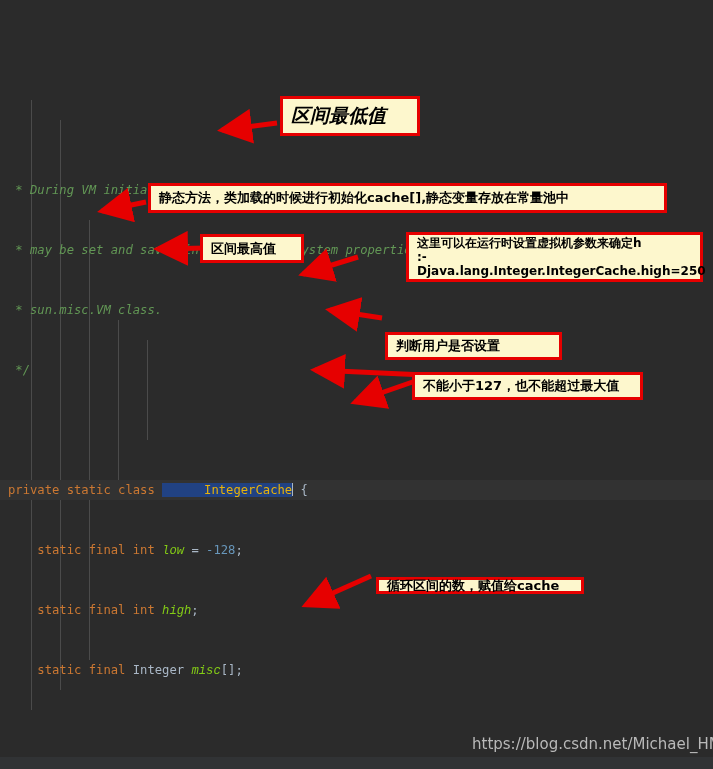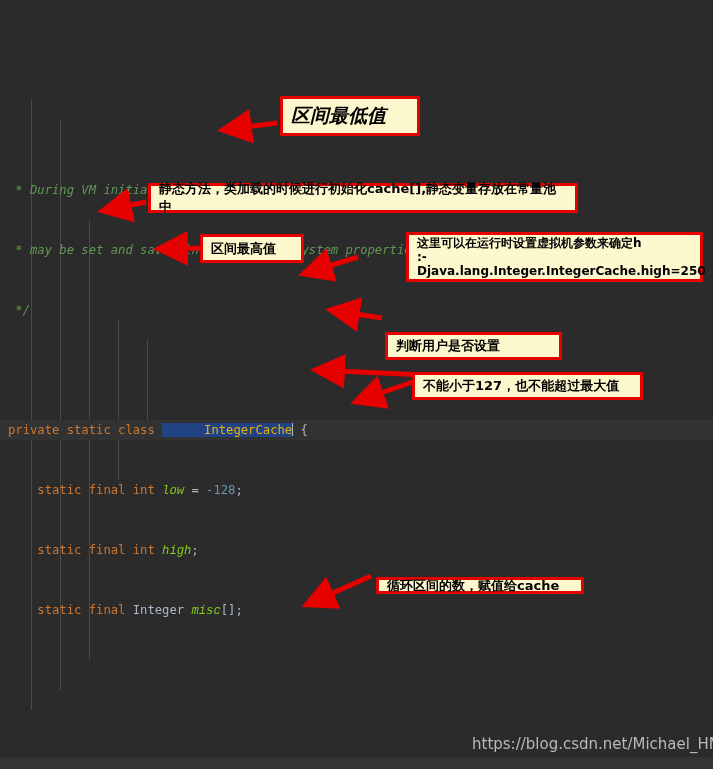--- a/index.html
+++ b/index.html
@@ -71,20 +71,21 @@
 <div id="editor">
 
   <div class="guide" id="g1" style="top:100px;height:610px;"></div>
   <div class="guide" id="g2" style="top:120px;height:570px;"></div>
   <div class="guide" id="g3" style="top:220px;height:440px;"></div>
   <div class="guide" id="g4" style="top:320px;height:160px;"></div>
   <div class="guide" id="g5" style="top:340px;height:100px;"></div>
 
   <div class="line"><span class="jdoc"> * During VM initialization, java.lang.Integer.IntegerCache.high property</span></div>
   <div class="line"><span class="jdoc"> * may be set and saved in the private system properties in the</span></div>
+  <div class="line"><span class="jdoc"> * sun.misc.VM class.</span></div>
   <div class="line"><span class="jdoc"> */</span></div>
   <div class="line"></div>
   <div class="line cur"><span class="kw">private static class </span><span class="sel">IntegerCache</span><span class="caret"></span><span class="txt"> {</span></div>
   <div class="line"><span class="kw">    static final int </span><span class="fld">low</span><span class="txt"> = </span><span class="num">-128</span><span class="txt">;</span></div>
   <div class="line"><span class="kw">    static final int </span><span class="fld">high</span><span class="txt">;</span></div>
   <div class="line"><span class="kw">    static final </span><span class="cls">Integer </span><span class="fld">misc</span><span class="txt">[];</span></div>
   <div class="line"></div>
   
   
   
@@ -136,21 +137,21 @@
 
   <line x1="424" y1="378" x2="355" y2="402" stroke="#e60000" stroke-width="5" marker-end="url(#ah)"></line>
 
   <line x1="371" y1="576" x2="306" y2="605" stroke="#e60000" stroke-width="5" marker-end="url(#ah)"></line>
 </svg>
 
 <div class="note" id="note-low" style="left:280px;top:96px;width:140px;height:40px;font-size:19px;font-style:italic;">
   <span>区间最低值</span>
 </div>
 
-<div class="note" id="note-static" style="left:148px;top:183px;width:430px;height:30px;font-size:13px;">
+<div class="note" id="note-static" style="left:148px;top:183px;width:519px;height:30px;font-size:13px;">
   <span>静态方法，类加载的时候进行初始化cache[],静态变量存放在常量池中</span>
 </div>
 
 <div class="note" id="note-high" style="left:200px;top:234px;width:104px;height:29px;font-size:13px;">
   <span>区间最高值</span>
 </div>
 
 <div class="note two" id="note-vmarg" style="left:406px;top:232px;width:297px;height:50px;font-size:12px;flex-direction:column;align-items:flex-start;justify-content:center;">
   <span>这里可以在运行时设置虚拟机参数来确定h</span>
   <span>:-Djava.lang.Integer.IntegerCache.high=250</span>

